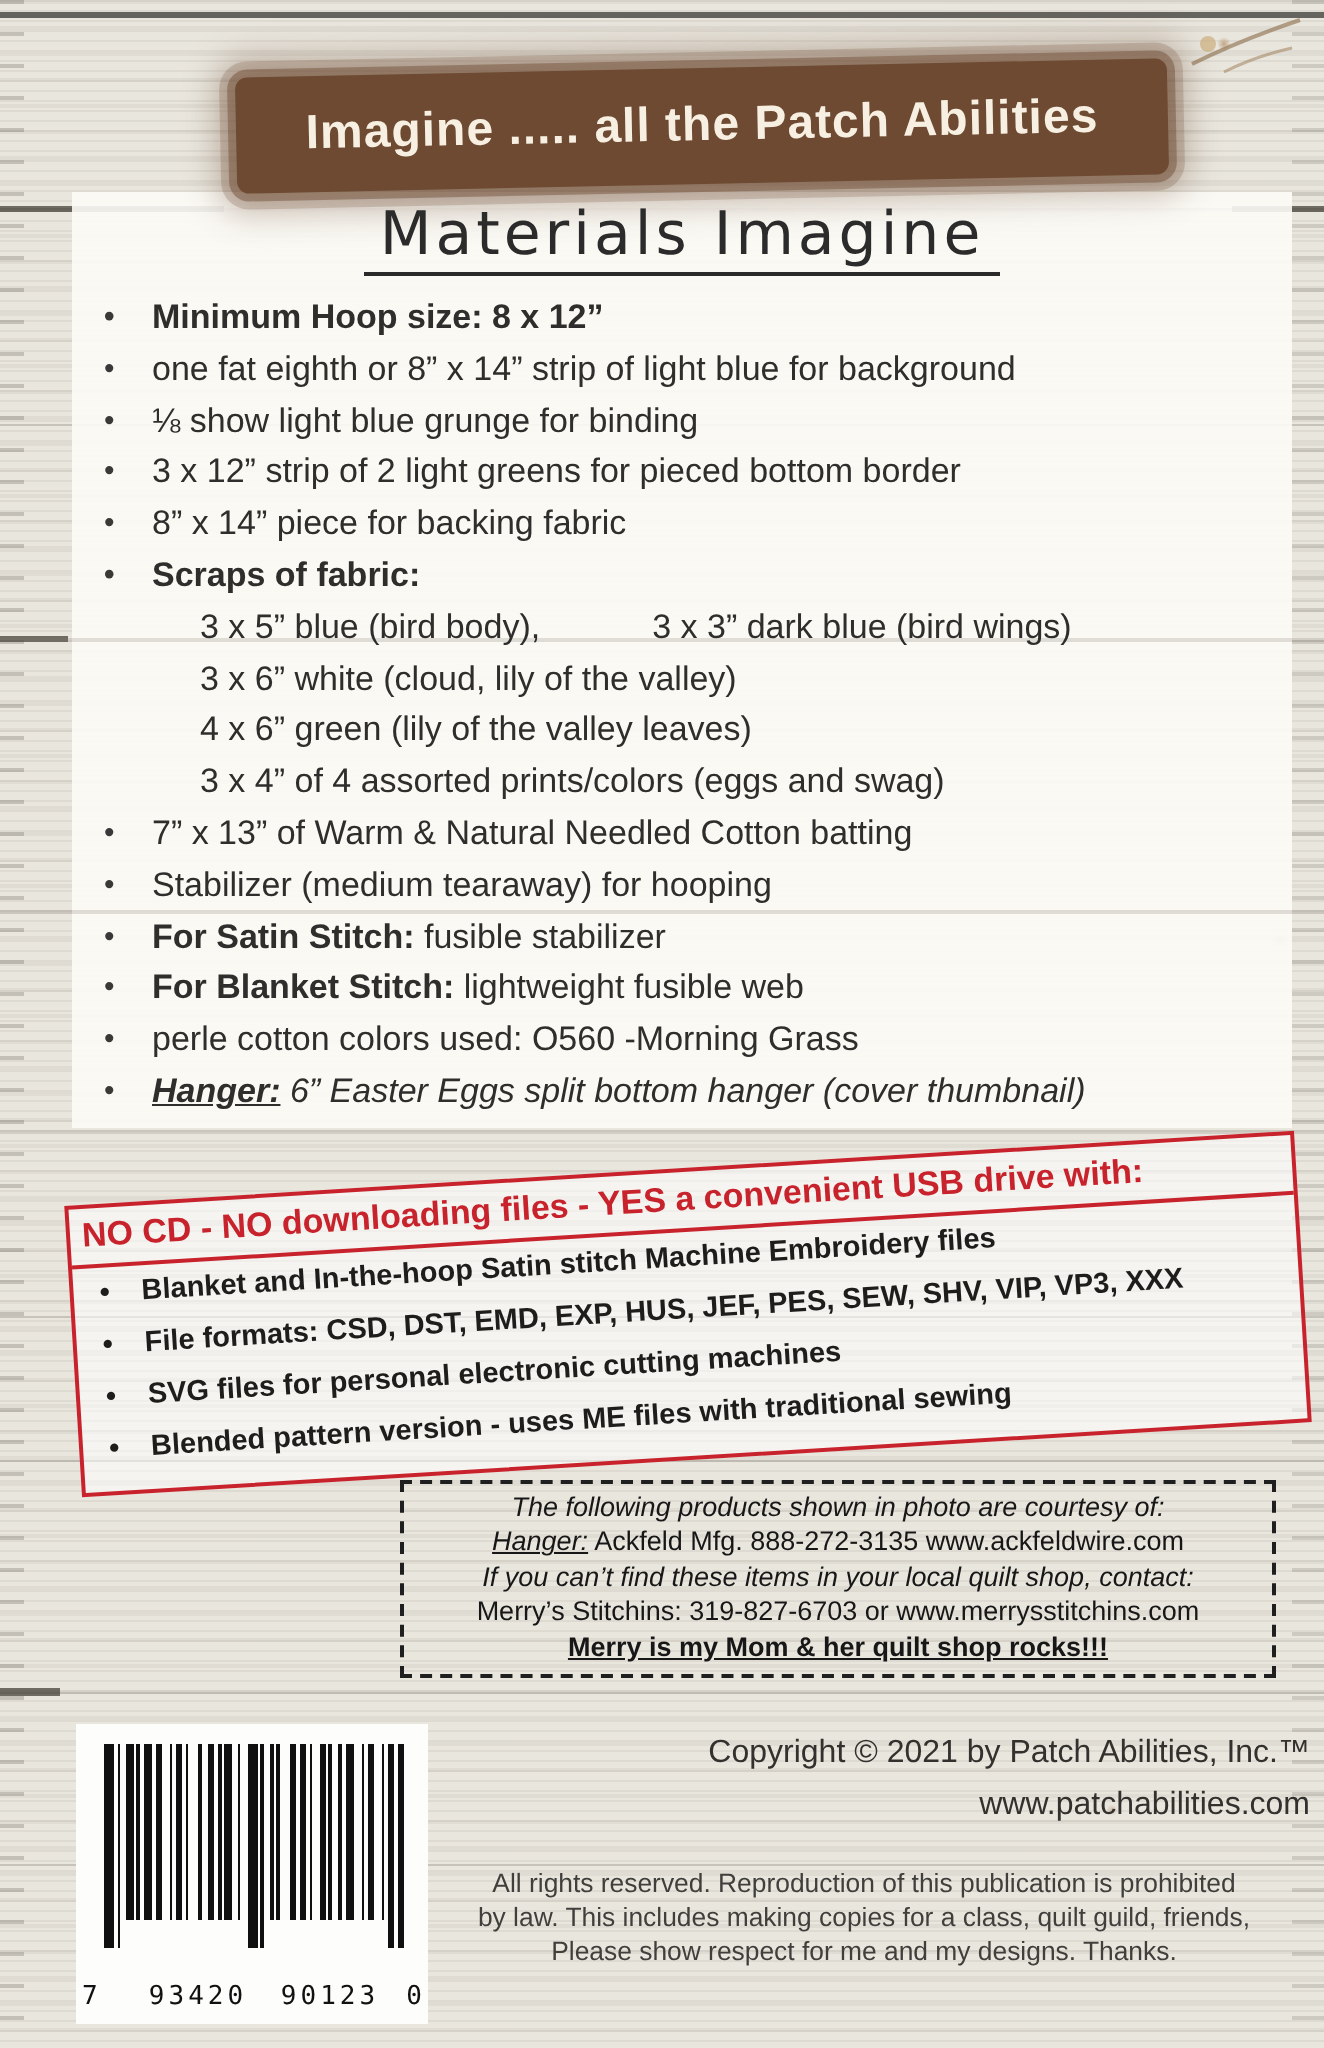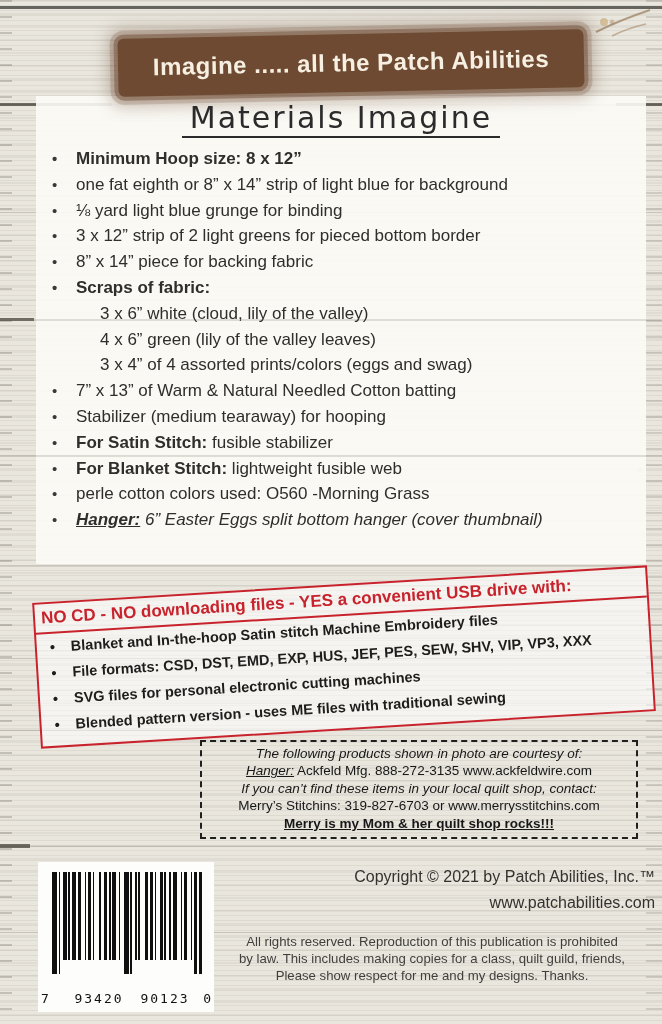--- a/index.html
+++ b/index.html
@@ -119,24 +119,25 @@
   <div class="xline" style="top:455px"></div>
   <div class="xline" style="top:565px"></div>
 
   <div class="title-wrap">
     <span class="title">Materials Imagine</span>
   </div>
 
   <div class="mlist">
     <div class="m-row b bold"><span>Minimum Hoop size: 8 x 12”</span></div>
     <div class="m-row b"><span>one fat eighth or 8” x 14” strip of light blue for background</span></div>
-    <div class="m-row b"><span>⅛ yard light blue grunge for binding</span></div>
+    <div class="m-row b"><span>⅛ show light blue grunge for binding</span></div>
     <div class="m-row b"><span>3 x 12” strip of 2 light greens for pieced bottom border</span></div>
     <div class="m-row b"><span>8” x 14” piece for backing fabric</span></div>
     <div class="m-row b bold"><span>Scraps of fabric:</span></div>
+    <div class="m-row sub"><span>3 x 5” blue (bird body),</span><span class="t2">3 x 3” dark blue (bird wings)</span></div>
     <div class="m-row sub"><span>3 x 6” white (cloud, lily of the valley)</span></div>
     <div class="m-row sub"><span>4 x 6” green (lily of the valley leaves)</span></div>
     <div class="m-row sub"><span>3 x 4” of 4 assorted prints/colors (eggs and swag)</span></div>
     <div class="m-row b"><span>7” x 13” of Warm &amp; Natural Needled Cotton batting</span></div>
     <div class="m-row b"><span>Stabilizer (medium tearaway) for hooping</span></div>
     <div class="m-row b"><span class="pre">For Satin Stitch:</span><span> fusible stabilizer</span></div>
     <div class="m-row b"><span class="pre">For Blanket Stitch:</span><span> lightweight fusible web</span></div>
     <div class="m-row b"><span>perle cotton colors used: O560 -Morning Grass</span></div>
     <div class="m-row b hanger"><span class="pre">Hanger:</span><span> 6” Easter Eggs split bottom hanger (cover thumbnail)</span></div>
   </div>

